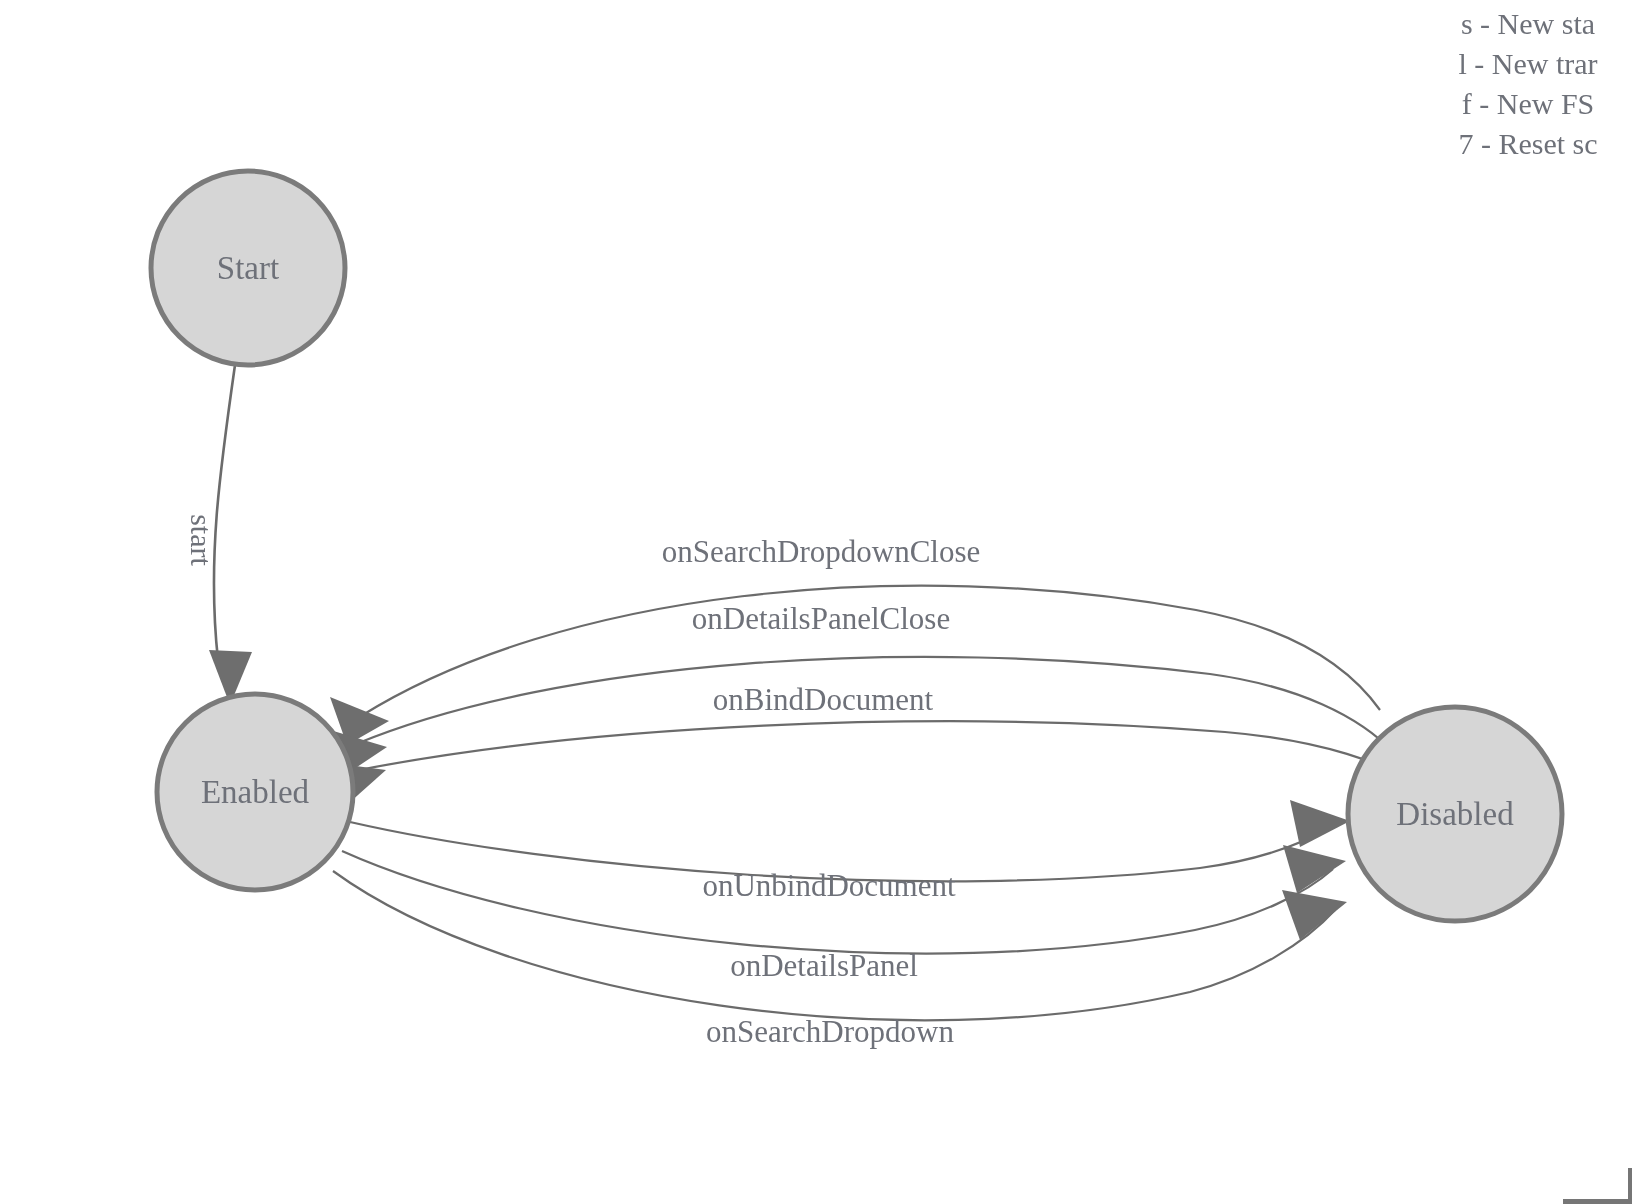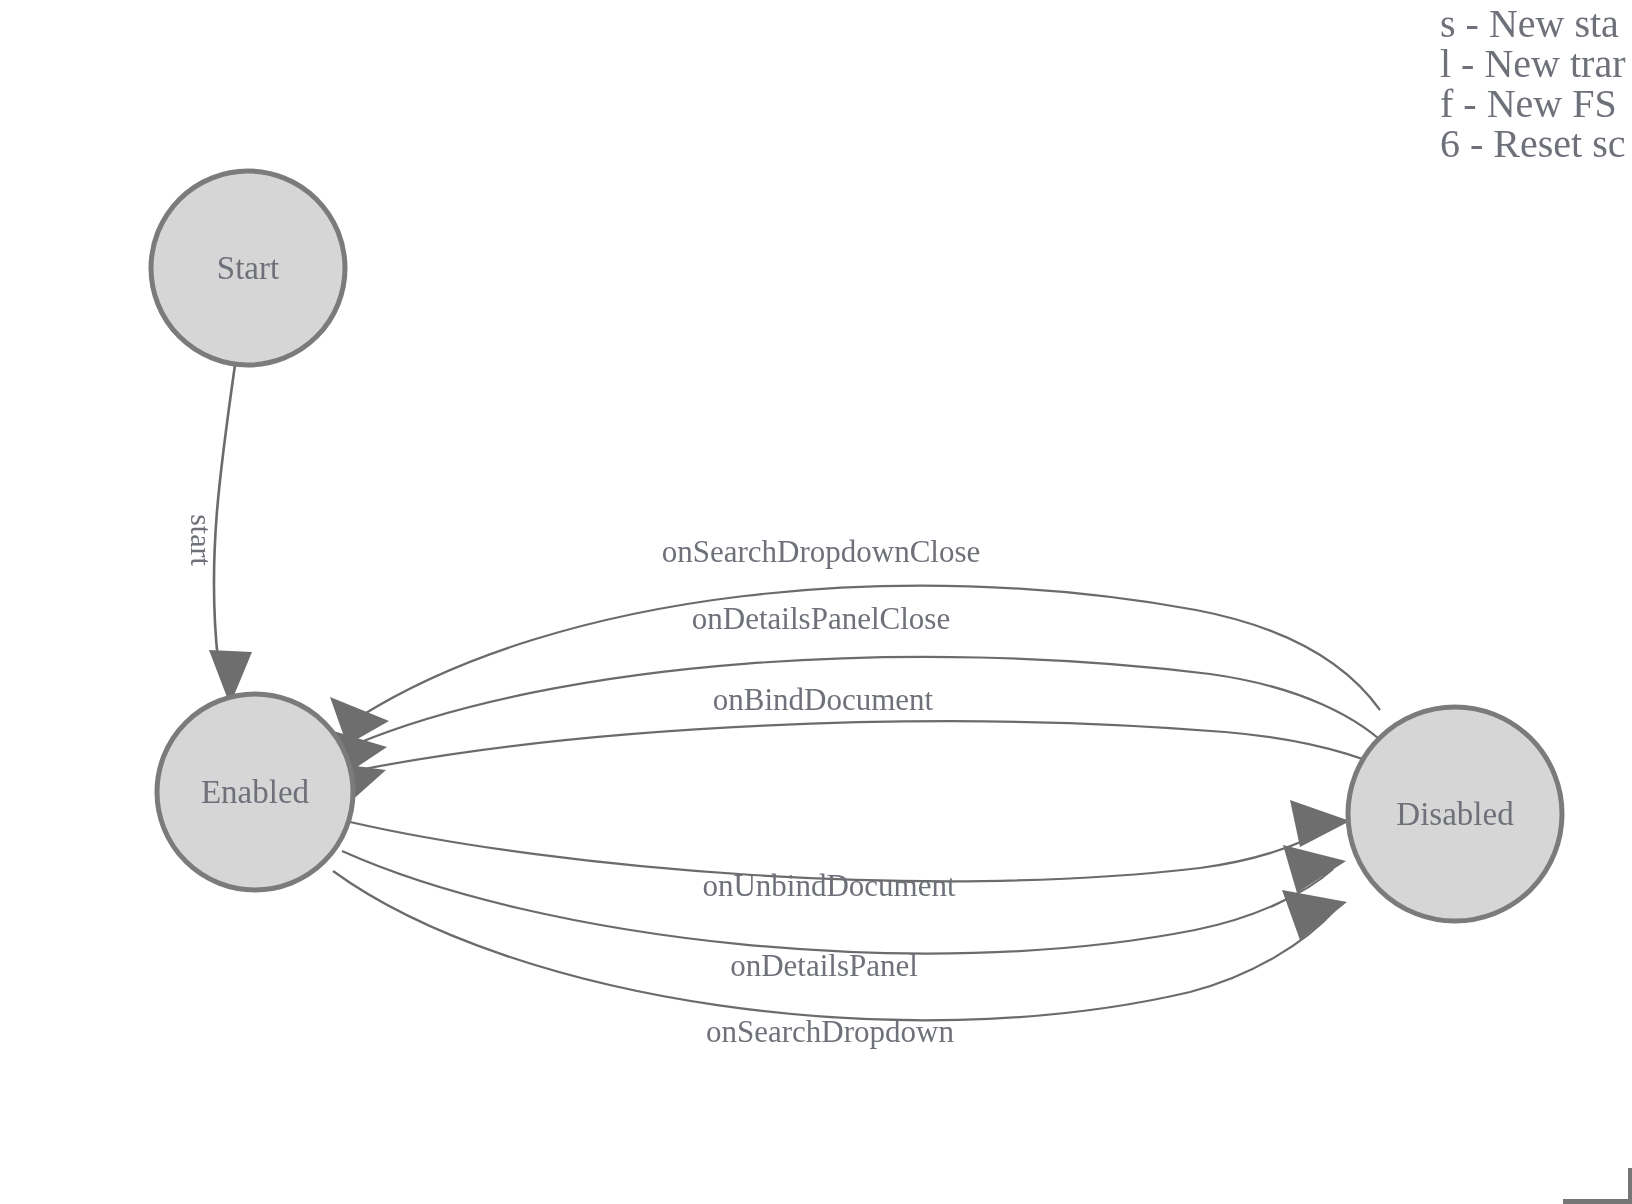--- a/index.html
+++ b/index.html
@@ -65,21 +65,21 @@
   }
   .help-text {
     position: absolute;
     right: 0;
     top: 0;
     padding: 4px 16px 0 0;
     width: 202px;
     overflow: hidden;
     white-space: nowrap;
     font-family: "Liberation Serif", "DejaVu Serif", serif;
-    font-size: 40px;
+    font-size: 30px;
     line-height: 40px;
     color: #6e7179;
     text-align: center;
     padding-left: 10px;
     box-sizing: border-box;
   }
   .help-line {
     white-space: nowrap;
   }
   .corner-frame {
@@ -151,18 +151,18 @@
       <circle class="node-circle" cx="1455" cy="814" r="107"></circle>
       <text class="node-label" x="1455" y="814">Disabled</text>
     </g>
 
   </svg>
 
   <div class="help-text">
     <div class="help-line">s - New sta</div>
     <div class="help-line">l - New trar</div>
     <div class="help-line">f - New FS</div>
-    <div class="help-line">6 - Reset sc</div>
+    <div class="help-line">7 - Reset sc</div>
   </div>
 
   <div class="corner-frame" style="left:1563px; top:1168px; width:65px; height:31px;"></div>
 
 </div>
 
 </body></html>

